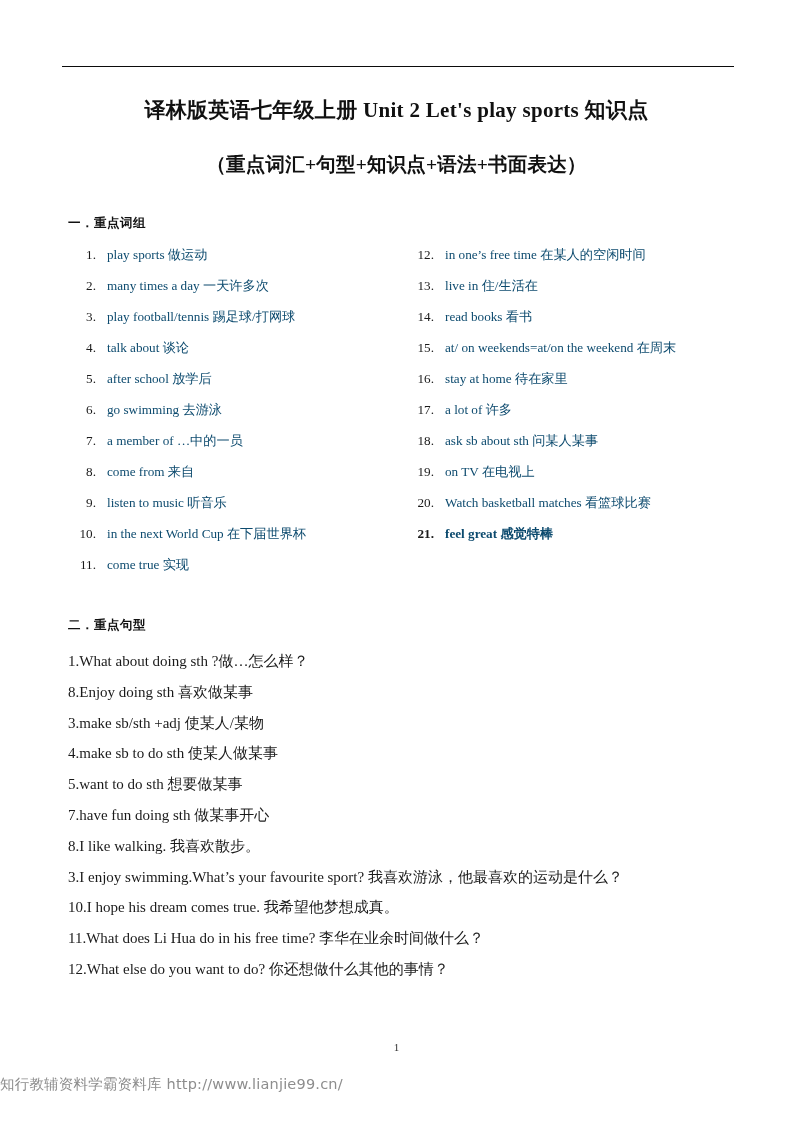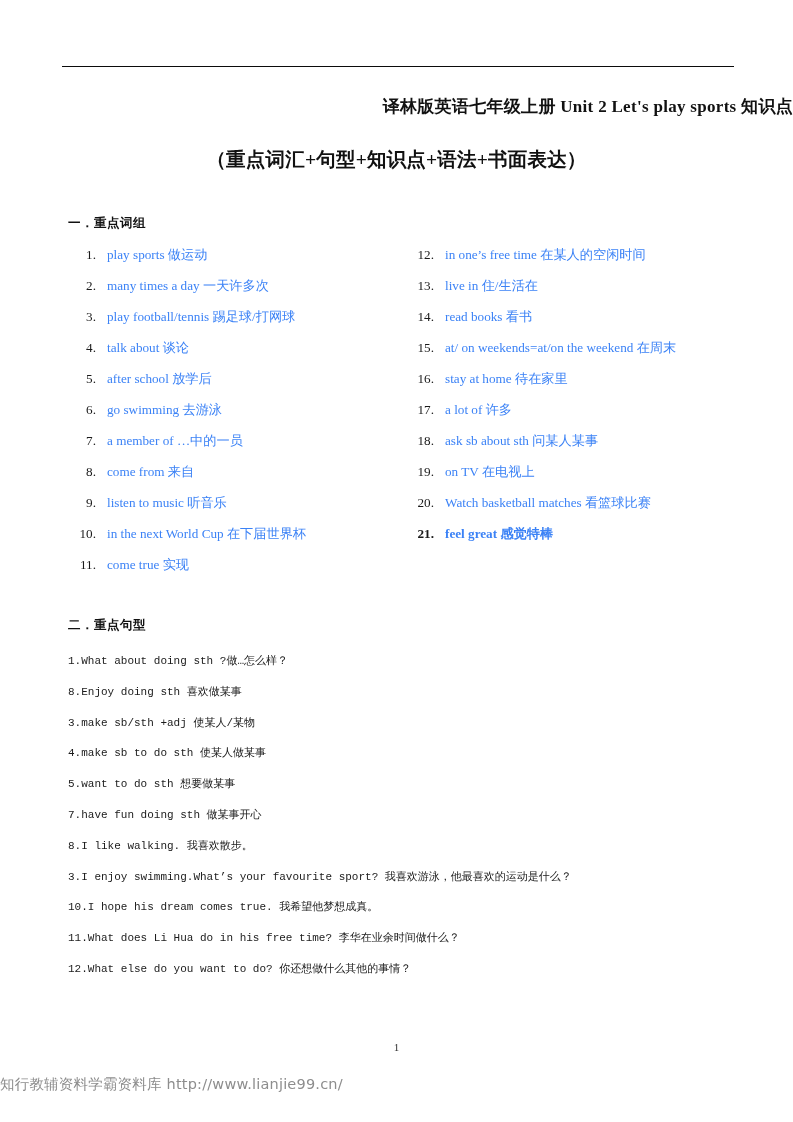--- a/index.html
+++ b/index.html
@@ -36,26 +36,25 @@
   .title-block {
     position: absolute;
     left: 0;
     top: 96px;
     width: 793px;
     text-align: center;
   }
   .doc-title {
     font-family: "Liberation Serif", "DejaVu Serif", serif;
     font-weight: bold;
-    font-size: 17px;
+    font-size: 21px;
     letter-spacing: 0.3px;
     color: #111;
     line-height: 1.35;
     white-space: nowrap;
-    text-align: right;
   }
   .doc-subtitle {
     font-family: "Liberation Serif", "DejaVu Serif", serif;
     font-weight: bold;
     font-size: 19.5px;
     letter-spacing: 0.2px;
     color: #111;
     margin-top: 28px;
     line-height: 1.35;
     white-space: nowrap;
@@ -96,39 +95,38 @@
     width: 30px;
     flex: 0 0 30px;
     text-align: right;
     font-size: 13.2px;
     color: #1a1a1a;
   }
   .phrase-text {
     display: inline-block;
     margin-left: 11px;
     font-size: 13.2px;
-    color: #3b82f6;
+    color: #0c4a6e;
   }
   .phrase-row.bold .phrase-num,
   .phrase-row.bold .phrase-text { font-weight: bold; }
 
   
   #sentence-list {
     position: absolute;
     left: 68px;
     top: 646px;
     width: 660px;
   }
   .sentence-row {
     height: 30.8px;
     white-space: nowrap;
-    font-size: 11px;
+    font-size: 15px;
     color: #1a1a1a;
     line-height: 30.8px;
-    font-family: Liberation Mono, monospace;
   }
 
   
   .page-number {
     position: absolute;
     left: 0;
     top: 1041px;
     width: 793px;
     text-align: center;
     font-size: 11px;

